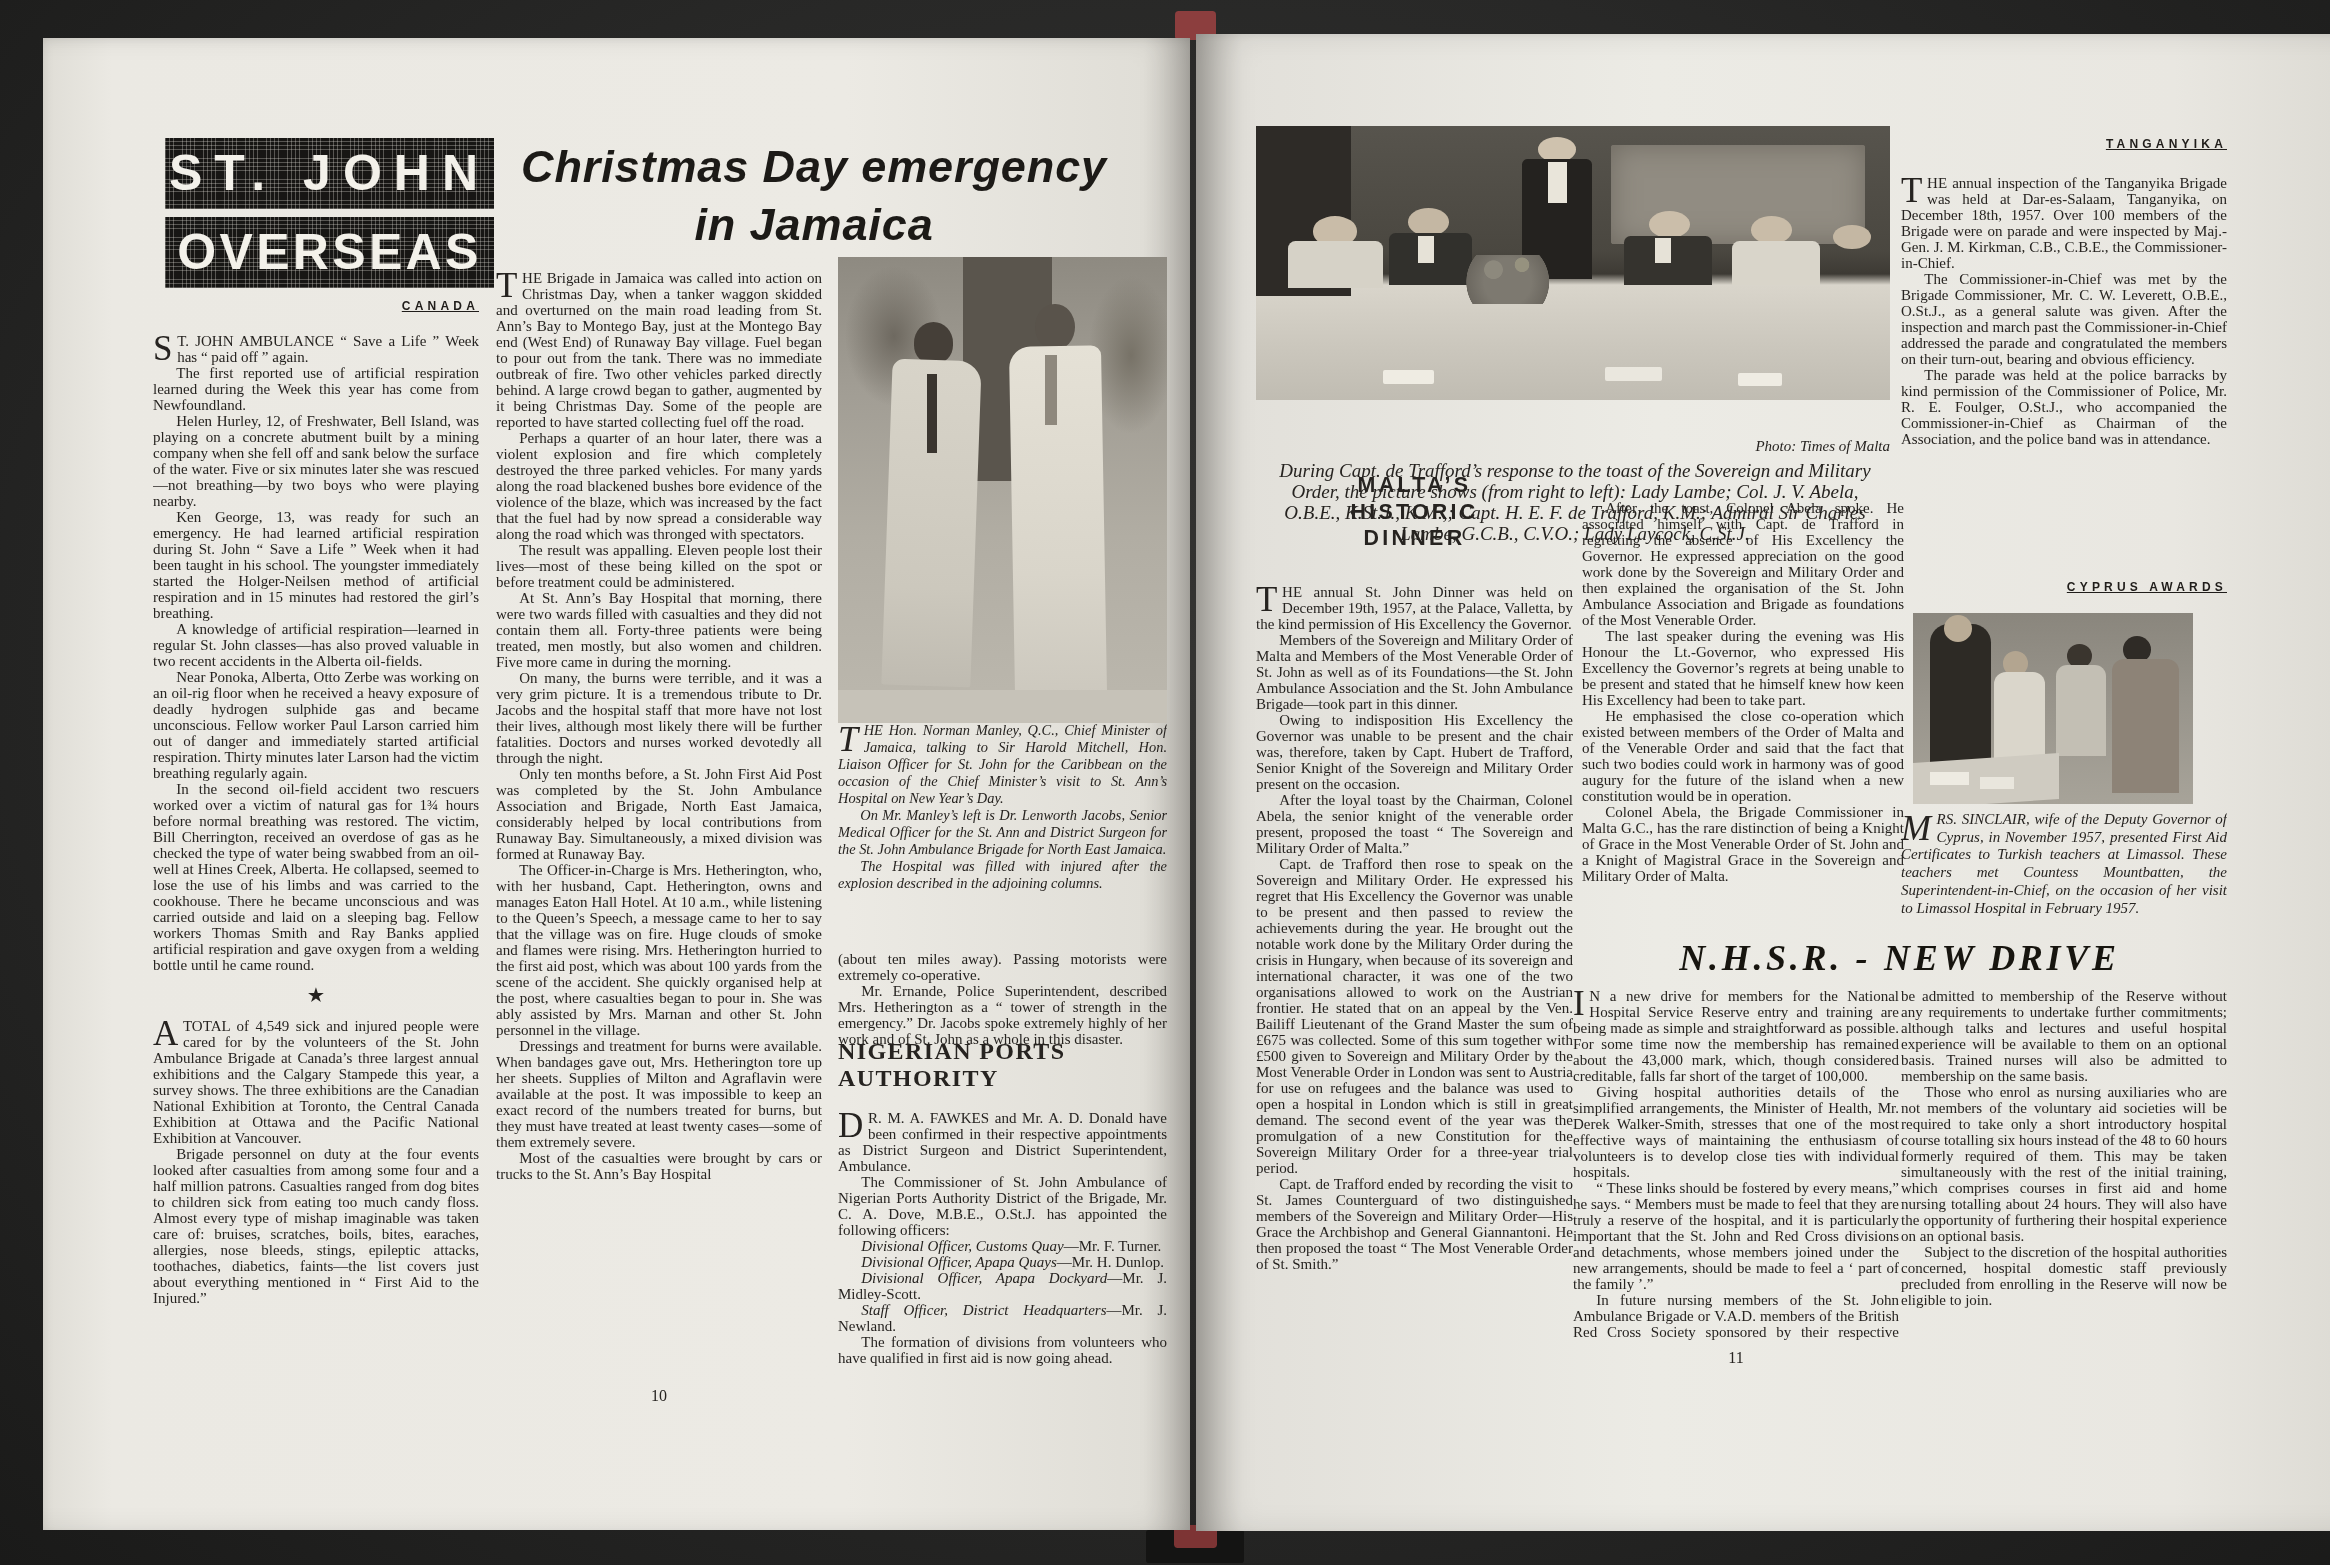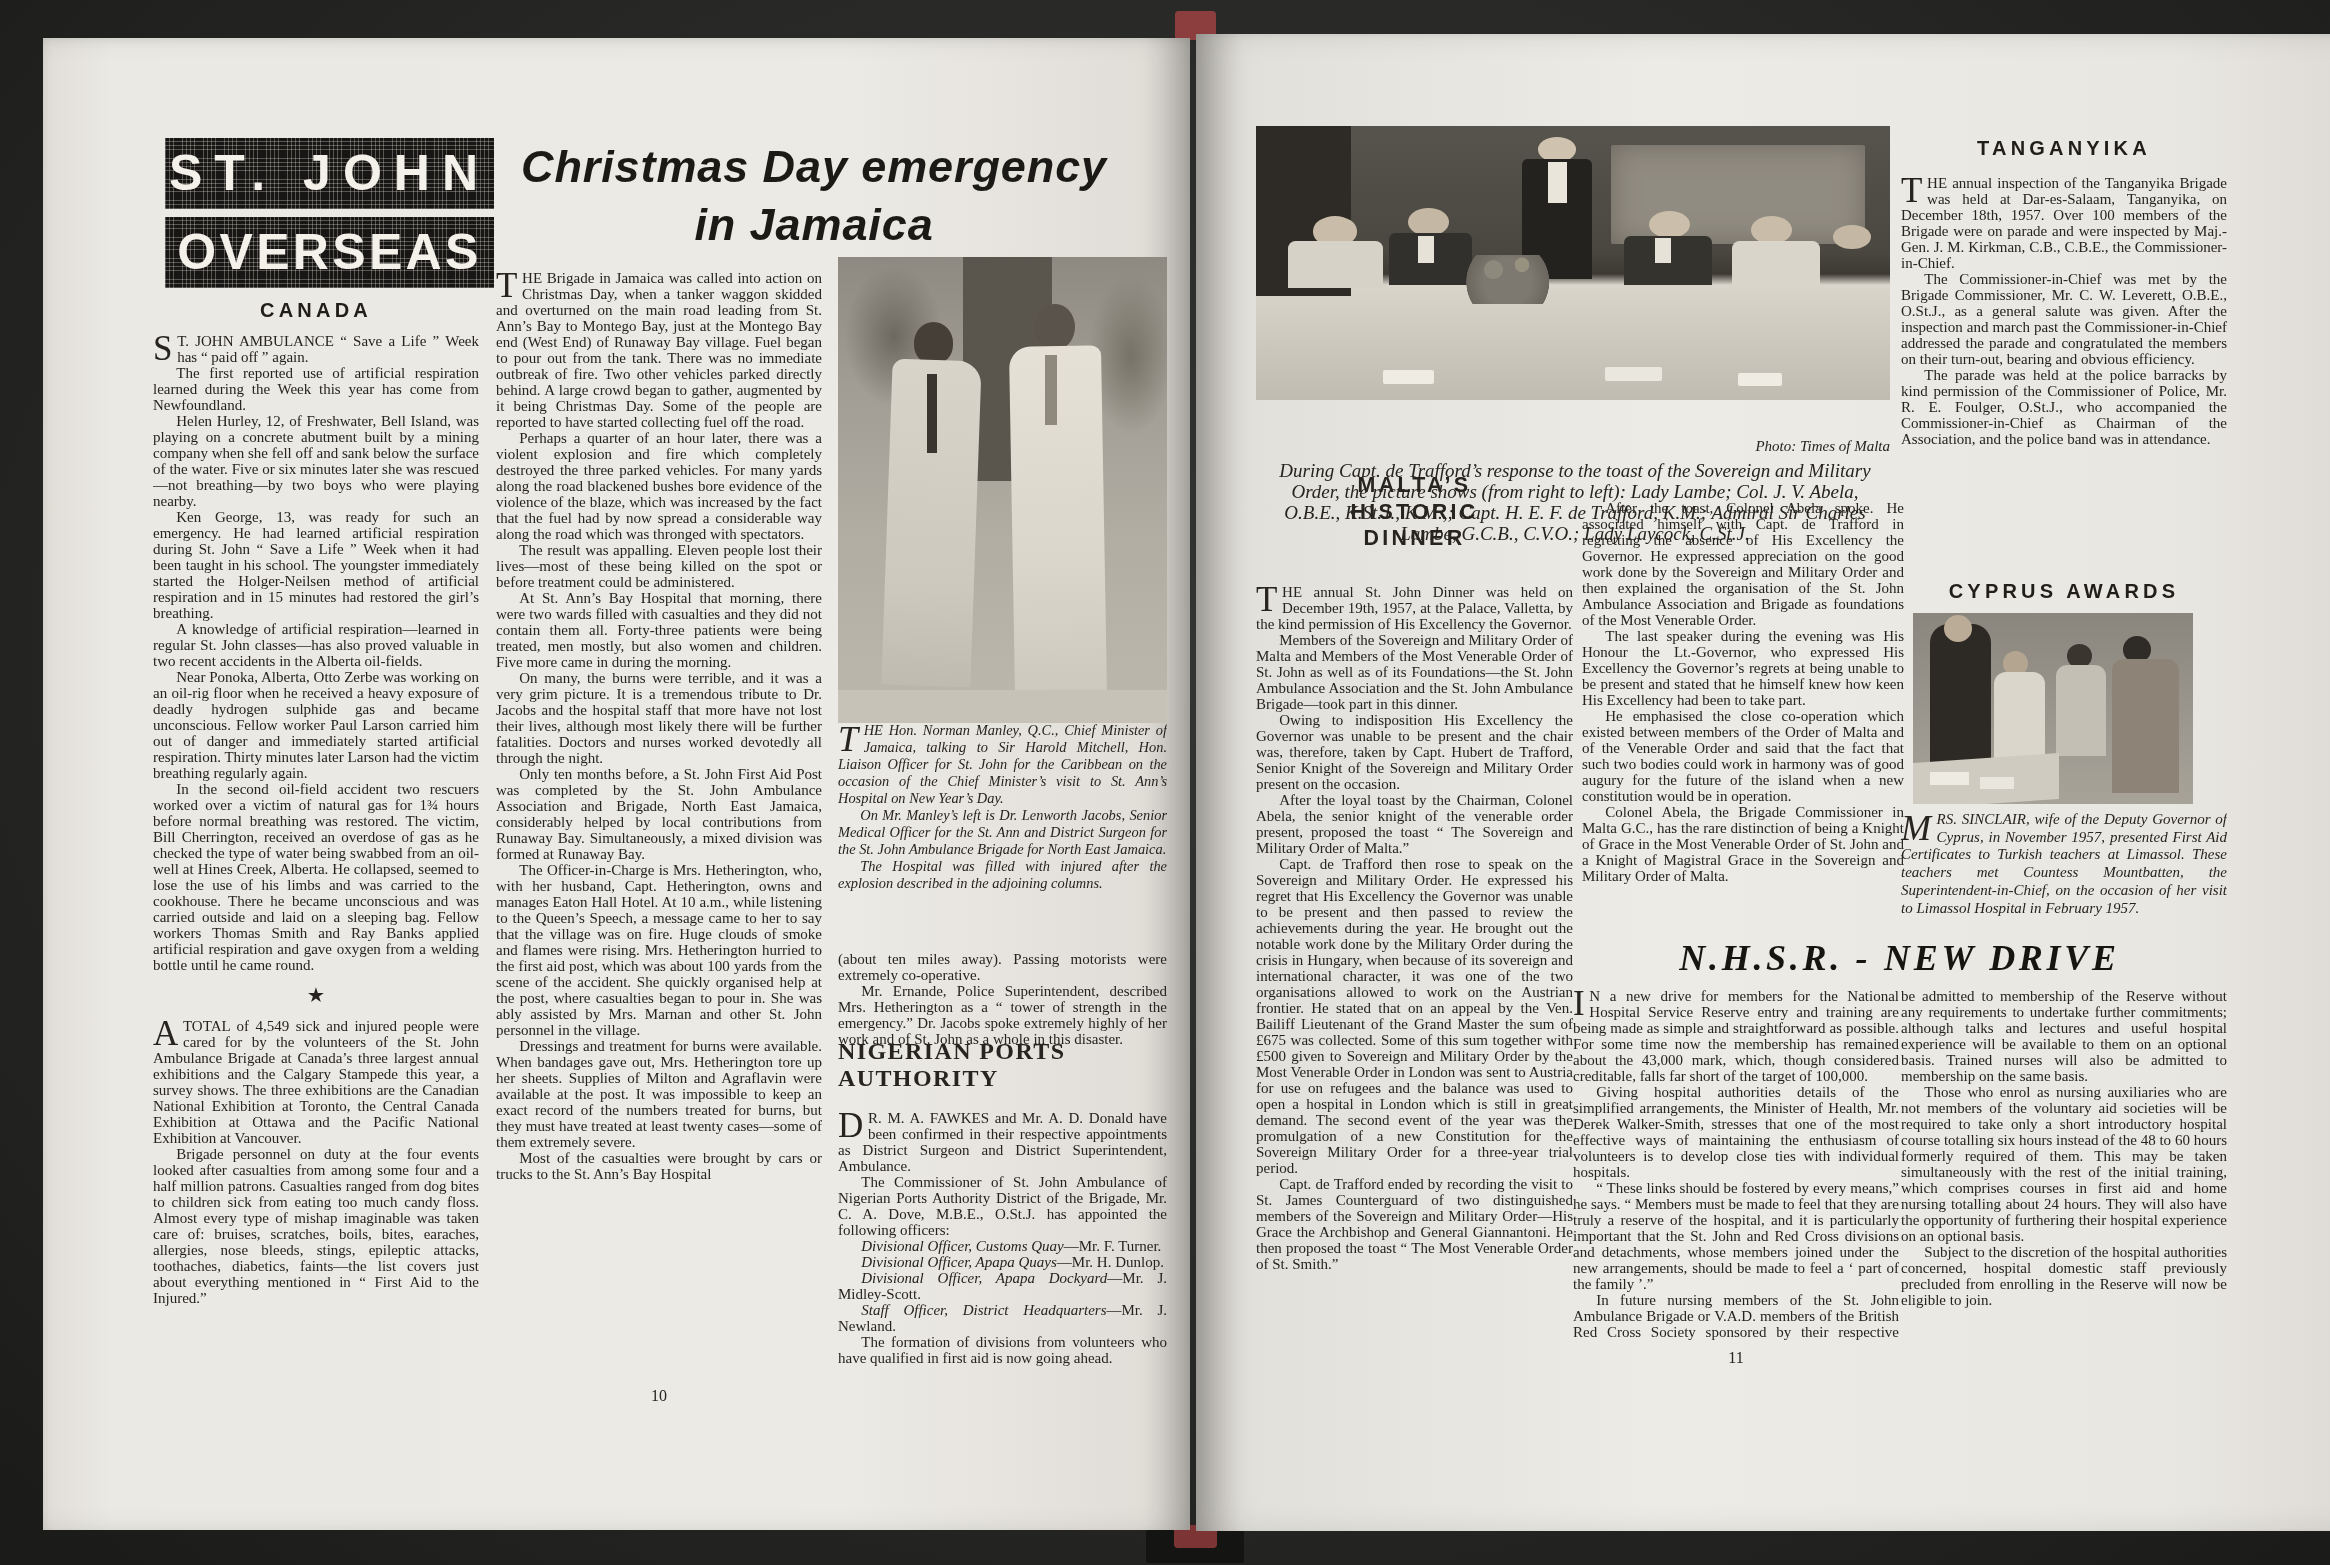--- a/index.html
+++ b/index.html
@@ -17,21 +17,21 @@
   p{margin:0;text-indent:1.55em;}
   p.lead{text-indent:0;}
   .noindent{text-indent:0;}
   .indent{text-indent:1.55em;}
   .col{position:absolute;font-size:15px;line-height:16px;text-align:justify;overflow:hidden;}
   .lead::first-letter{float:left;font-size:35px;line-height:.82;padding:1.9px 4.7px 0 0;}
   .cap-lead::first-letter{float:left;font-size:36px;line-height:.8;padding:2.8px 5.6px 0 0;}
   .star{text-align:center;font-size:20.5px;line-height:22.4px;margin:11.2px 0;text-indent:0;}
   h2,h3{margin:0;}
   .sans-head{position:absolute;font-family:"Liberation Sans",sans-serif;font-weight:bold;
-    text-align:center;letter-spacing:4.2px;font-size:20px;color:#201d1a;}
+    text-align:right;letter-spacing:4.2px;font-size:12px;color:#201d1a;text-decoration:underline;}
   .logo{position:absolute;left:122px;top:100px;width:329px;}
   .logo-row{height:71px;margin-bottom:7.5px;background-color:#171614;
     background-image:repeating-linear-gradient(0deg,rgba(235,232,224,.30) 0 0.9px,transparent 0.9px 4.2px),
       repeating-linear-gradient(90deg,rgba(235,232,224,.30) 0 0.9px,transparent 0.9px 4.2px);
     color:#f3f1ea;font-family:"Liberation Sans",sans-serif;font-weight:bold;
     font-size:50px;line-height:71px;text-align:center;}
   .logo-row.r1{letter-spacing:12px;}
   .logo-row.r2{letter-spacing:3.3px;}
   .jam-headline{position:absolute;left:440px;top:100px;width:662px;text-align:center;
     font-family:"Liberation Sans",sans-serif;font-style:italic;font-weight:bold;

